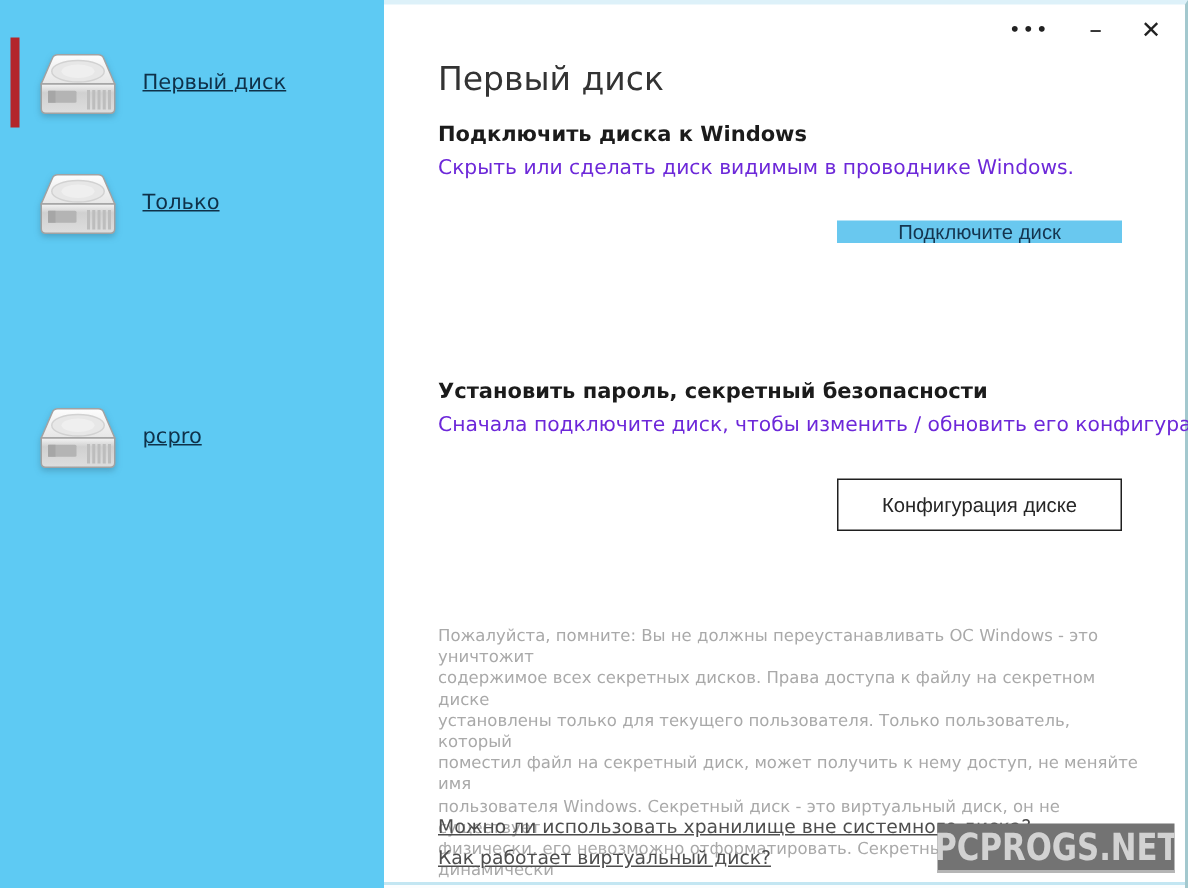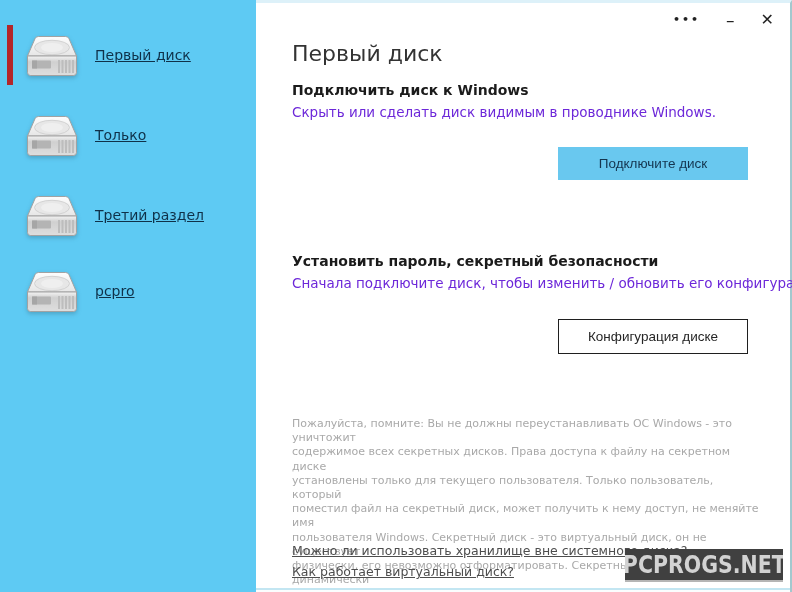--- a/index.html
+++ b/index.html
@@ -56,39 +56,39 @@
     position:absolute; left:36px;
     font-size:14px; font-weight:bold; color:#1b1b1b; white-space:nowrap;
   }
   .sec-desc {
     position:absolute; left:36px;
     font-size:13.5px; color:#6d28d9; white-space:nowrap;
   }
   .h1 { top:79px; }  .d1 { top:101px; }
   .h2 { top:250px; } .d2 { top:272px; }
   .btn {
-    position:absolute; left:302px; width:190px; height:33px;
+    position:absolute; left:302px; width:190px; height:15px;
     display:flex; align-items:center; justify-content:center;
     font-size:13.5px; cursor:pointer;
   }
   .btn-primary { top:144px; background:#69c8ef; color:#14354f; border:none; }
   .btn-outline { top:316px; background:#fff; color:#262626; border:1px solid #1f1f1f; height:35px; }
   .disclaimer {
     position:absolute; left:36px; top:414px; width:470px;
     font-size:11px; line-height:14.2px; color:#a9a9a9; white-space:pre-line;
   }
   .faq-link {
     position:absolute; left:36px;
     font-size:12.5px; color:#4d4d4d; text-decoration:underline;
     cursor:pointer; white-space:nowrap;
   }
   .l1 { top:540px; } .l2 { top:561px; }
   .watermark {
     position:absolute; left:369px; top:546px; width:158px; height:33px;
-    background:#404040; border-bottom:2px solid #b5b5b5;
+    background:#737373; border-bottom:2px solid #b5b5b5;
     display:flex; align-items:center; justify-content:center; overflow:hidden;
   }
   .watermark span {
     font-size:25px; font-weight:bold; color:#d2d2d2; letter-spacing:0;
     transform:scaleX(.82); white-space:nowrap;
   }
 </style>
 </head>
 <body>
 
@@ -143,40 +143,20 @@
               <line x1="37.5" y1="27" x2="37.5" y2="40"></line>
             <line x1="41" y1="27" x2="41" y2="40"></line>
               <line x1="44.5" y1="27" x2="44.5" y2="40"></line>
             <line x1="48" y1="27" x2="48" y2="40"></line>
           </g>
         </svg>
       </span>
       <span class="disk-label">Только</span>
     </div>
 
-    <div class="disk-row" style="top:193px">
-      <span class="icon-wrap">
-        <svg width="54" height="48" viewBox="0 0 54 48">
-          <path d="M13.5,3.5 h27 q2.6,0 3.5,2.2 L51.5,23 h-49 L10,5.7 q0.9,-2.2 3.5,-2.2 z" fill="url(#topg)" stroke="#a2a2a2"></path>
-          <ellipse cx="27" cy="14.5" rx="17.5" ry="7.2" fill="#e7e7e7" stroke="#d2d2d2"></ellipse>
-          <ellipse cx="27" cy="14.5" rx="11" ry="4.5" fill="#efefef"></ellipse>
-          <path d="M2.5,23 h49 v16.5 q0,3 -3,3 h-43 q-3,0 -3,-3 z" fill="url(#frontg)" stroke="#a2a2a2"></path>
-          <rect x="7" y="27.5" width="19" height="8" rx="1" fill="#b4b4b4"></rect>
-          <rect x="7" y="27.5" width="5" height="8" fill="#a6a6a6"></rect>
-          <g stroke="#bdbdbd" stroke-width="2">
-            <line x1="34" y1="27" x2="34" y2="40"></line>
-              <line x1="37.5" y1="27" x2="37.5" y2="40"></line>
-            <line x1="41" y1="27" x2="41" y2="40"></line>
-              <line x1="44.5" y1="27" x2="44.5" y2="40"></line>
-            <line x1="48" y1="27" x2="48" y2="40"></line>
-          </g>
-        </svg>
-      </span>
-      <span class="disk-label">Третий раздел</span>
-    </div>
 
     <div class="disk-row" style="top:269px">
       <span class="icon-wrap">
         <svg width="54" height="48" viewBox="0 0 54 48">
           <path d="M13.5,3.5 h27 q2.6,0 3.5,2.2 L51.5,23 h-49 L10,5.7 q0.9,-2.2 3.5,-2.2 z" fill="url(#topg)" stroke="#a2a2a2"></path>
           <ellipse cx="27" cy="14.5" rx="17.5" ry="7.2" fill="#e7e7e7" stroke="#d2d2d2"></ellipse>
           <ellipse cx="27" cy="14.5" rx="11" ry="4.5" fill="#efefef"></ellipse>
           <path d="M2.5,23 h49 v16.5 q0,3 -3,3 h-43 q-3,0 -3,-3 z" fill="url(#frontg)" stroke="#a2a2a2"></path>
           <rect x="7" y="27.5" width="19" height="8" rx="1" fill="#b4b4b4"></rect>
           <rect x="7" y="27.5" width="5" height="8" fill="#a6a6a6"></rect>
@@ -198,21 +178,21 @@
   <div class="main">
 
     <div class="win-controls">
       <span class="wc-btn wc-menu">•••</span>
       <span class="wc-btn wc-min">–</span>
       <span class="wc-btn wc-close">✕</span>
     </div>
 
     <div class="page-title">Первый диск</div>
 
-    <div class="sec-heading h1">Подключить диск к Windows</div>
+    <div class="sec-heading h1">Подключить диска к Windows</div>
     <div class="sec-desc d1">Скрыть или сделать диск видимым в проводнике Windows.</div>
     <button class="btn btn-primary">Подключите диск</button>
 
     <div class="sec-heading h2">Установить пароль, секретный безопасности</div>
     <div class="sec-desc d2">Сначала подключите диск, чтобы изменить / обновить его конфигурацию.</div>
     <button class="btn btn-outline">Конфигурация диске</button>
 
     <div class="disclaimer">Пожалуйста, помните: Вы не должны переустанавливать ОС Windows - это уничтожит
 содержимое всех секретных дисков. Права доступа к файлу на секретном диске
 установлены только для текущего пользователя. Только пользователь, который

